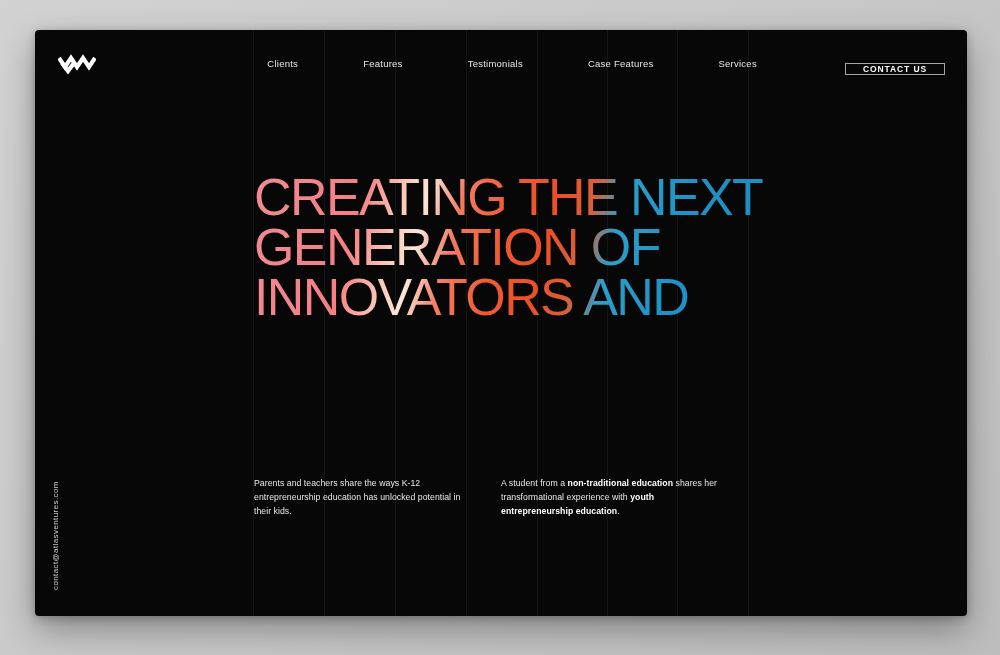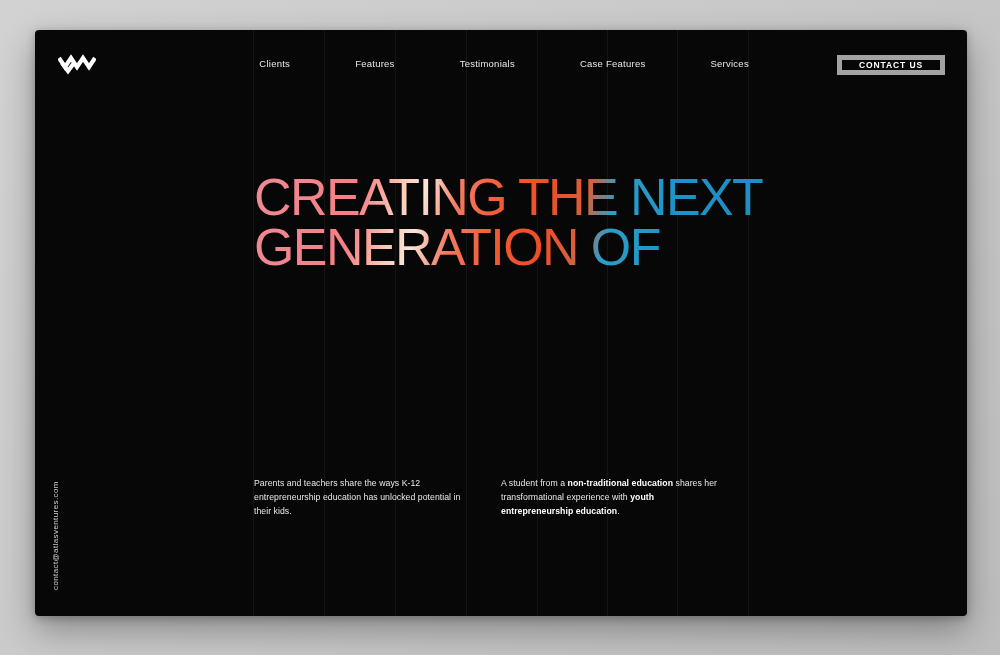--- a/index.html
+++ b/index.html
@@ -77,21 +77,21 @@
     letter-spacing: 0.25px;
     text-decoration: none;
     padding: 6px 0;
     margin-right: 57px;
     white-space: nowrap;
   }
   #main-nav a:last-of-type { margin-right: 5px; }
 
   #contact-us-button {
     margin-left: 75px;
-    border: 5px solid #a3a3a3;
+    border: 1px solid #a3a3a3;
     background: transparent;
     color: #ffffff;
     font-family: "Liberation Sans", sans-serif;
     font-size: 8.5px;
     font-weight: 700;
     letter-spacing: 0.9px;
     padding: 0 17px;
     cursor: pointer;
     white-space: nowrap;
   }
@@ -205,20 +205,23 @@
     </nav>
   </header>
 
   <h1 id="hero-headline">
     <span class="hl-line">
       <span class="seg-pink">CREATING </span><span class="seg-warm">THE NEXT</span><span class="seg-blue"></span>
     </span>
     <span class="hl-line">
       <span class="seg-pink">GENERATI</span><span class="seg-warm">ON </span><span class="seg-blue">OF</span>
     </span>
+    <span class="hl-line">
+      <span class="seg-pink">INNOVATO</span><span class="seg-warm"></span><span class="seg-blue">RS AND</span>
+    </span>
   </h1>
 
   <div id="hero-copy">
     <p class="copy-col"><span>Parents and teachers share the ways K-12 entrepreneurship education has unlocked potential in their kids.</span></p>
     <p class="copy-col"><span>A student from a </span><b>non-traditional education</b><span> shares her transformational experience with </span><b>youth entrepreneurship education</b><span>.</span></p>
   </div>
 
   <a id="email-vertical" href="#">contact@atlasventures.com</a>
 
 </div>

